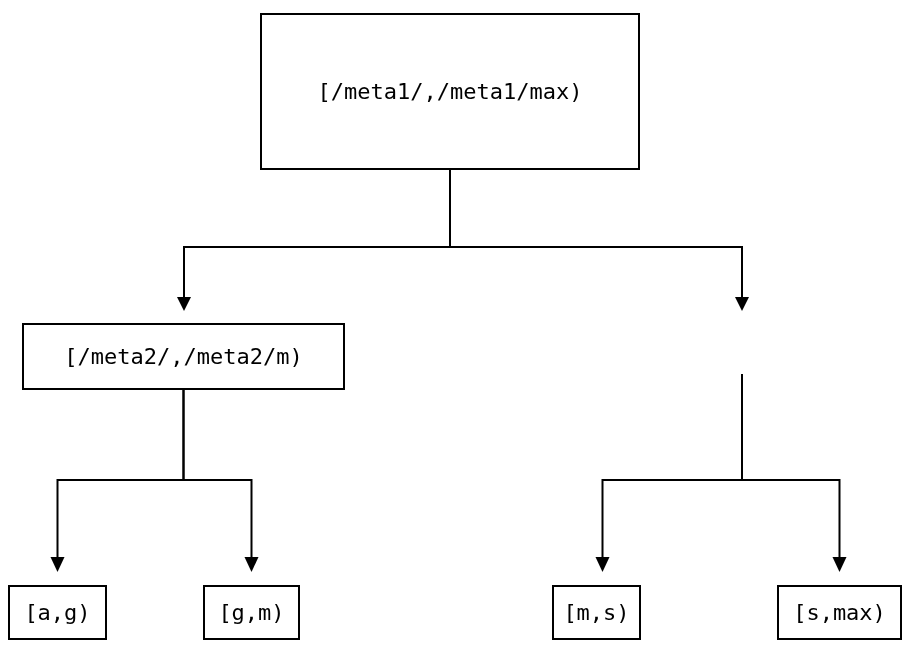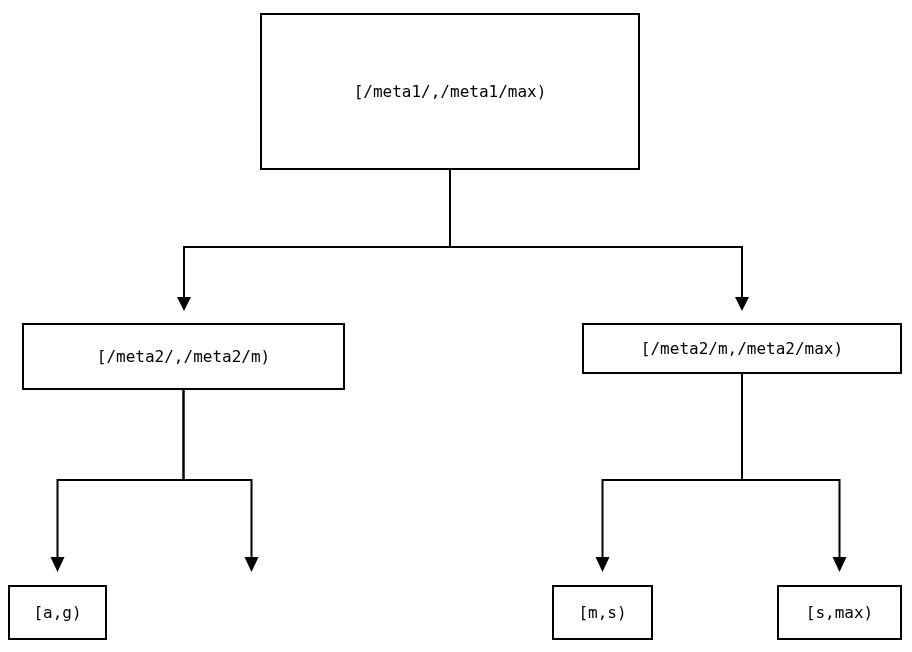--- a/index.html
+++ b/index.html
@@ -33,30 +33,30 @@
   }
   .node {
     position: absolute;
     box-sizing: border-box;
     border: 2px solid #000000;
     background: #ffffff;
     color: #000000;
     display: flex;
     align-items: center;
     justify-content: center;
-    font-size: 16px;
+    font-size: 22px;
     font-weight: 500;
     white-space: nowrap;
   }
   .node-root  { left: 260px; top: 13px;  width: 380px; height: 157px; }
   .node-left  { left: 22px;  top: 323px; width: 323px; height: 67px; }
   .node-right { left: 582px; top: 323px; width: 320px; height: 51px; }
   .node-leaf-ag   { left: 8px;   top: 585px; width: 99px;  height: 55px; }
   .node-leaf-gm   { left: 203px; top: 585px; width: 97px;  height: 55px; }
-  .node-leaf-ms   { left: 552px; top: 585px; width: 101px; height: 55px; }
+  .node-leaf-ms   { left: 552px; top: 585px; width: 89px; height: 55px; }
   .node-leaf-smax { left: 777px; top: 585px; width: 125px; height: 55px; text-align: right; }
 </style>
 </head>
 <body>
 
 <div class="canvas">
 
   <svg class="connectors" viewBox="0 0 912 652">
 
     <path class="edge" d="M450,170 V247 H184 V297"></path>
@@ -79,28 +79,28 @@
   </svg>
 
   <div class="node node-root">
     <span>[/meta1/,/meta1/max)</span>
   </div>
 
   <div class="node node-left">
     <span>[/meta2/,/meta2/m)</span>
   </div>
 
-  <div class="node node-right">
-    <span>[/meta2/m,/meta2/max)</span>
-  </div>
 
   <div class="node node-leaf-ag">
     <span>[a,g)</span>
   </div>
 
+  <div class="node node-leaf-gm">
+    <span>[g,m)</span>
+  </div>
 
   <div class="node node-leaf-ms">
     <span>[m,s)</span>
   </div>
 
   <div class="node node-leaf-smax">
     <span>[s,max)</span>
   </div>
 
 </div>

